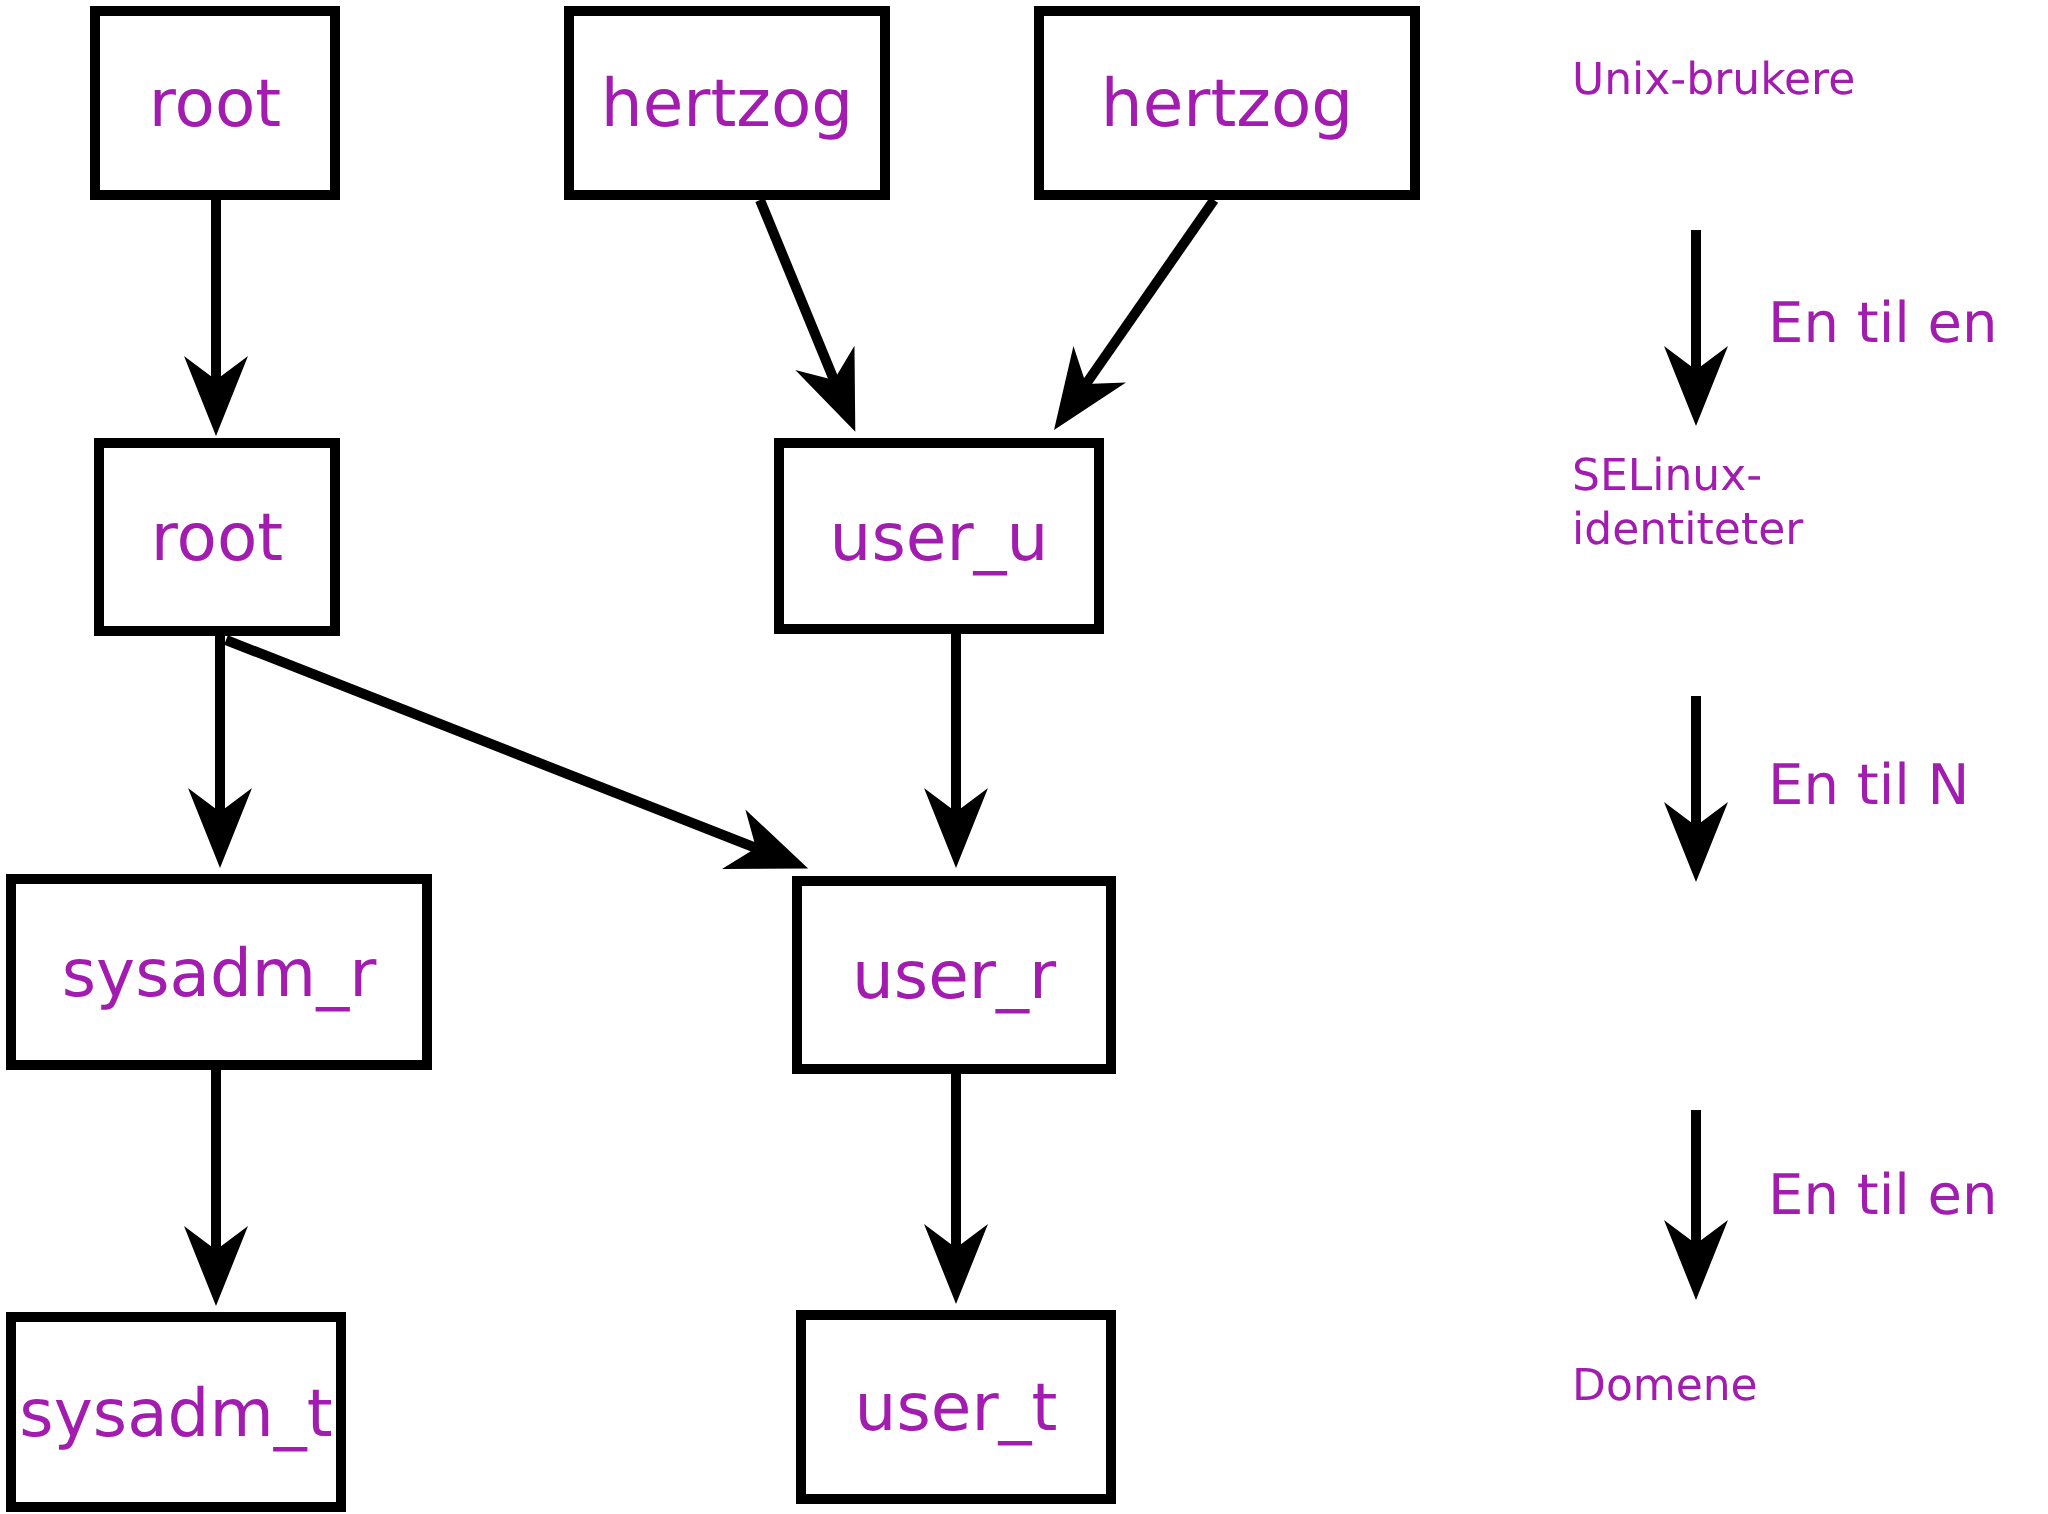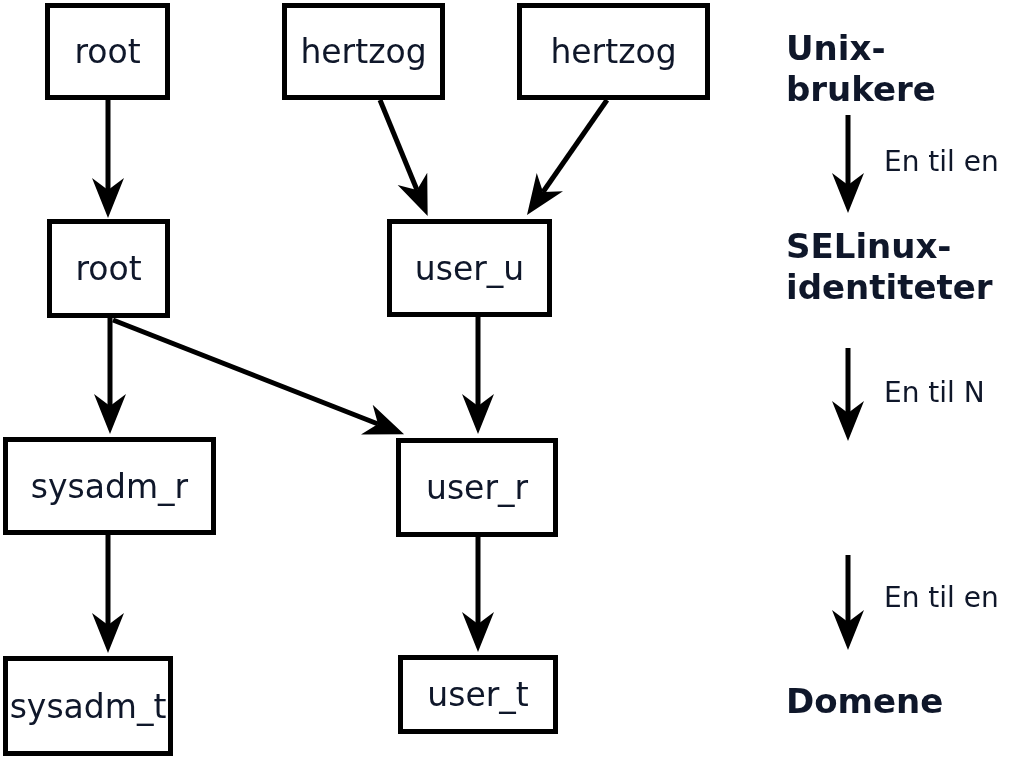--- a/index.html
+++ b/index.html
@@ -2,21 +2,21 @@
 <html><head>
 <meta charset="utf-8">
 <style>
   html, body { margin: 0; padding: 0; }
   .canvas {
     position: relative;
     width: 1024px;
     height: 757px;
     background: #ffffff;
     font-family: "DejaVu Sans", "Liberation Sans", sans-serif;
-    color: #0f172a;
+    color: #a21caf;
     overflow: hidden;
   }
   .edges-layer {
     position: absolute;
     left: 0; top: 0;
     width: 1024px; height: 757px;
   }
   .node {
     position: absolute;
     box-sizing: border-box;
@@ -24,22 +24,22 @@
     background: #ffffff;
     display: flex;
     align-items: center;
     justify-content: center;
     font-size: 33px;
     line-height: 1;
     white-space: nowrap;
   }
   .legend-level {
     position: absolute;
-    font-size: 34px;
-    font-weight: bold;
+    font-size: 22px;
+    font-weight: normal;
     line-height: 1.21;
     white-space: pre-line;
   }
   .legend-mapping {
     position: absolute;
     font-size: 28px;
     font-weight: normal;
     white-space: nowrap;
   }
 </style>
@@ -86,21 +86,21 @@
   </div>
   <div class="node" style="left:3px;   top:437px; width:213px; height:98px;">
     <span>sysadm_r</span>
   </div>
   <div class="node" style="left:396px; top:438px; width:162px; height:99px;">
     <span>user_r</span>
   </div>
   <div class="node" style="left:3px;   top:656px; width:170px; height:100px;">
     <span>sysadm_t</span>
   </div>
-  <div class="node" style="left:398px; top:655px; width:160px; height:79px;">
+  <div class="node" style="left:398px; top:655px; width:160px; height:97px;">
     <span>user_t</span>
   </div>
 
   <div class="legend-level" style="left:786px; top:28px;">Unix-brukere</div>
   <div class="legend-mapping" style="left:884px; top:145px;">En til en</div>
   <div class="legend-level" style="left:786px; top:226px;">SELinux-
 identiteter</div>
   <div class="legend-mapping" style="left:884px; top:376px;">En til N</div>
   <div class="legend-mapping" style="left:884px; top:581px;">En til en</div>
   <div class="legend-level" style="left:786px; top:681px;">Domene</div>

